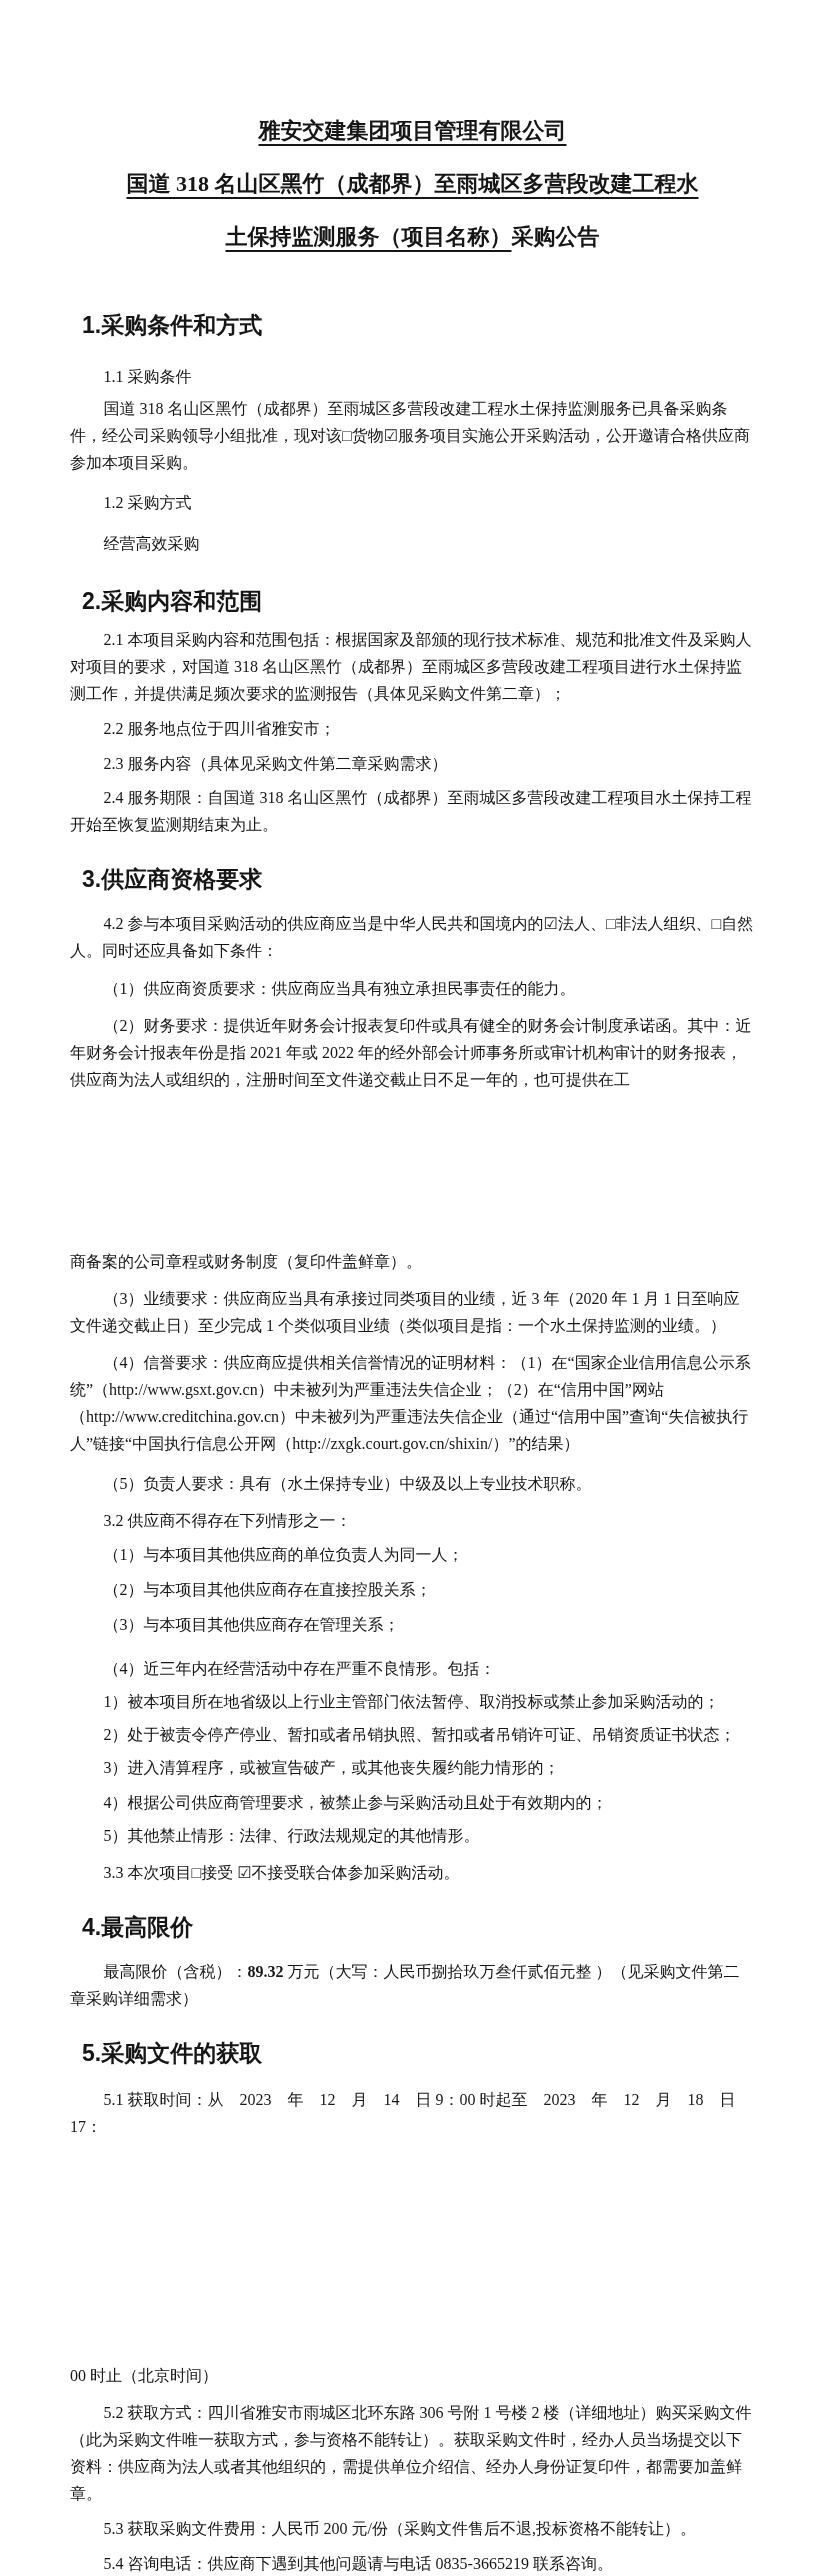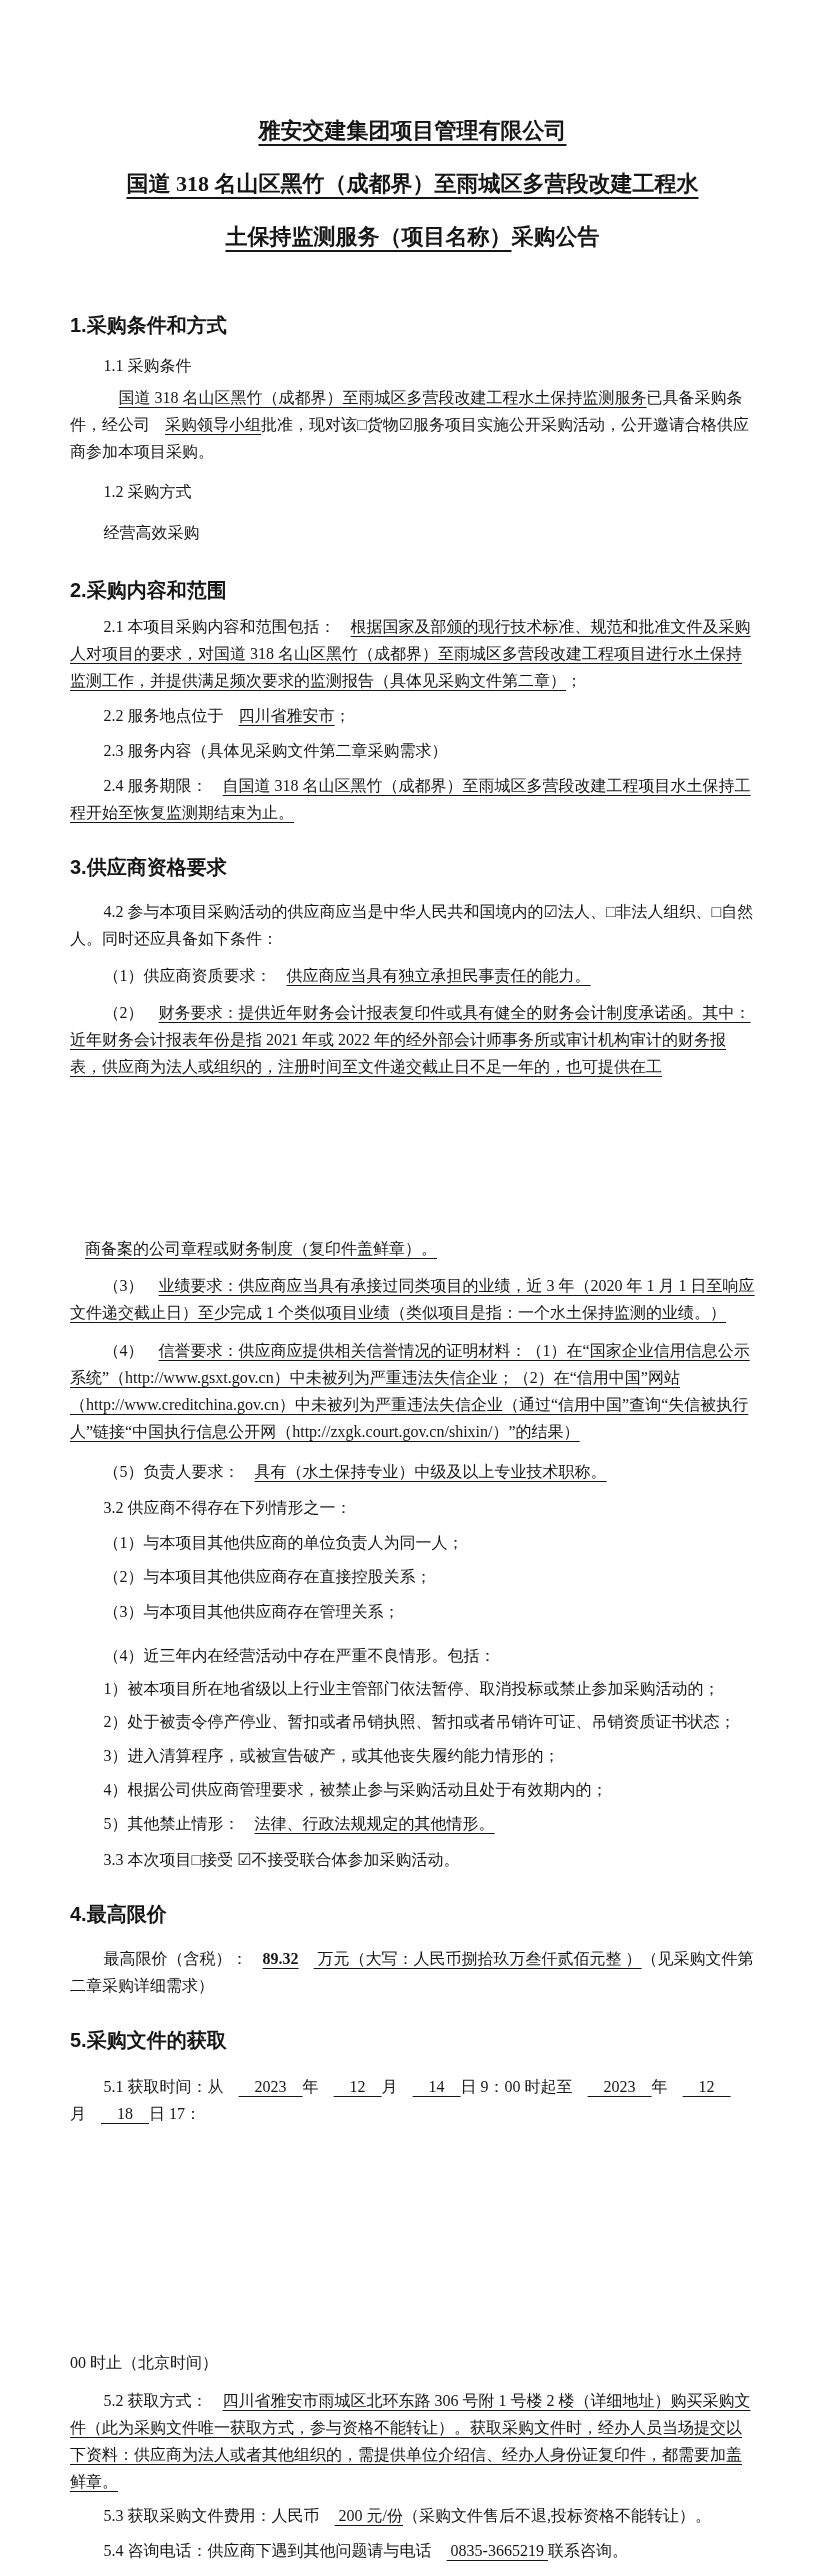--- a/index.html
+++ b/index.html
@@ -1,40 +1,40 @@
 <!DOCTYPE html>
 <html style="font-size:8.2px"><head>
 <meta charset="utf-8">
 <style>
   html,body{margin:0;padding:0;background:#e8e8e8;}
   .page{width:818px;height:3468px;margin:0 auto;background:#ffffff;position:relative;
         font-family:"Liberation Serif",serif;color:#161616;overflow:hidden;}
   .content{padding:0 63px 0 70px;}
   .title{text-align:center;font-weight:bold;font-size:22px;line-height:53px;padding-top:104px;}
   .tl{text-decoration:underline;text-underline-offset:6.2px;text-decoration-thickness:1.5px;}
-  .h{font-family:"Liberation Sans",sans-serif;font-weight:bold;font-size:20px;line-height:26px;margin:0;}
+  .h{font-family:"Liberation Sans",sans-serif;font-weight:bold;font-size:23px;line-height:26px;margin:12px;}
   .p{font-size:16px;line-height:27px;text-indent:2.1em;margin:0;}
   .noind{text-indent:0;}
-  .u{text-decoration:underline;text-underline-offset:4.1px;text-decoration-thickness:1px;margin-left:15px;}
+  .u{text-underline-offset:4.1px;text-decoration-thickness:1px;}
   .b{font-weight:bold;text-align:center;}
 </style>
 </head>
 <body>
 
 <div class="page">
   <div class="content">
 
     <div class="title">
       <div><span class="tl">雅安交建集团项目管理有限公司</span></div>
       <div><span class="tl">国道 318 名山区黑竹（成都界）至雨城区多营段改建工程水</span></div>
       <div><span class="tl">土保持监测服务（项目名称）</span><span>采购公告</span></div>
     </div>
 
     <p class="h" style="margin-top:49px">1.采购条件和方式</p>
-    <p class="p" style="margin-top:14px">1.1 采购条件</p>
+    <p class="p" style="margin-top:25px">1.1 采购条件</p>
     <p class="p" style="margin-top:5.2px"><span class="u">国道 318 名山区黑竹（成都界）至雨城区多营段改建工程水土保持监测服务</span><span>已具备采购条件，经公司</span><span class="u">采购领导小组</span><span>批准，现对该□货物☑服务项目实施公开采购活动，公开邀请合格供应商参加本项目采购。</span></p>
     <p class="p" style="margin-top:13px">1.2 采购方式</p>
     <p class="p" style="margin-top:14px">经营高效采购</p>
 
     <p class="h" style="margin-top:31px">2.采购内容和范围</p>
     <p class="p" style="margin-top:10.3px"><span>2.1 本项目采购内容和范围包括：</span><span class="u">根据国家及部颁的现行技术标准、规范和批准文件及采购人对项目的要求，对国道 318 名山区黑竹（成都界）至雨城区多营段改建工程项目进行水土保持监测工作，并提供满足频次要求的监测报告（具体见采购文件第二章）</span><span>；</span></p>
     <p class="p" style="margin-top:7.7px"><span>2.2 服务地点位于</span><span class="u">四川省雅安市</span><span>；</span></p>
     <p class="p" style="margin-top:7.7px">2.3 服务内容（具体见采购文件第二章采购需求）</p>
     <p class="p" style="margin-top:7.7px"><span>2.4 服务期限：</span><span class="u">自国道 318 名山区黑竹（成都界）至雨城区多营段改建工程项目水土保持工程开始至恢复监测期结束为止。</span></p>
 

